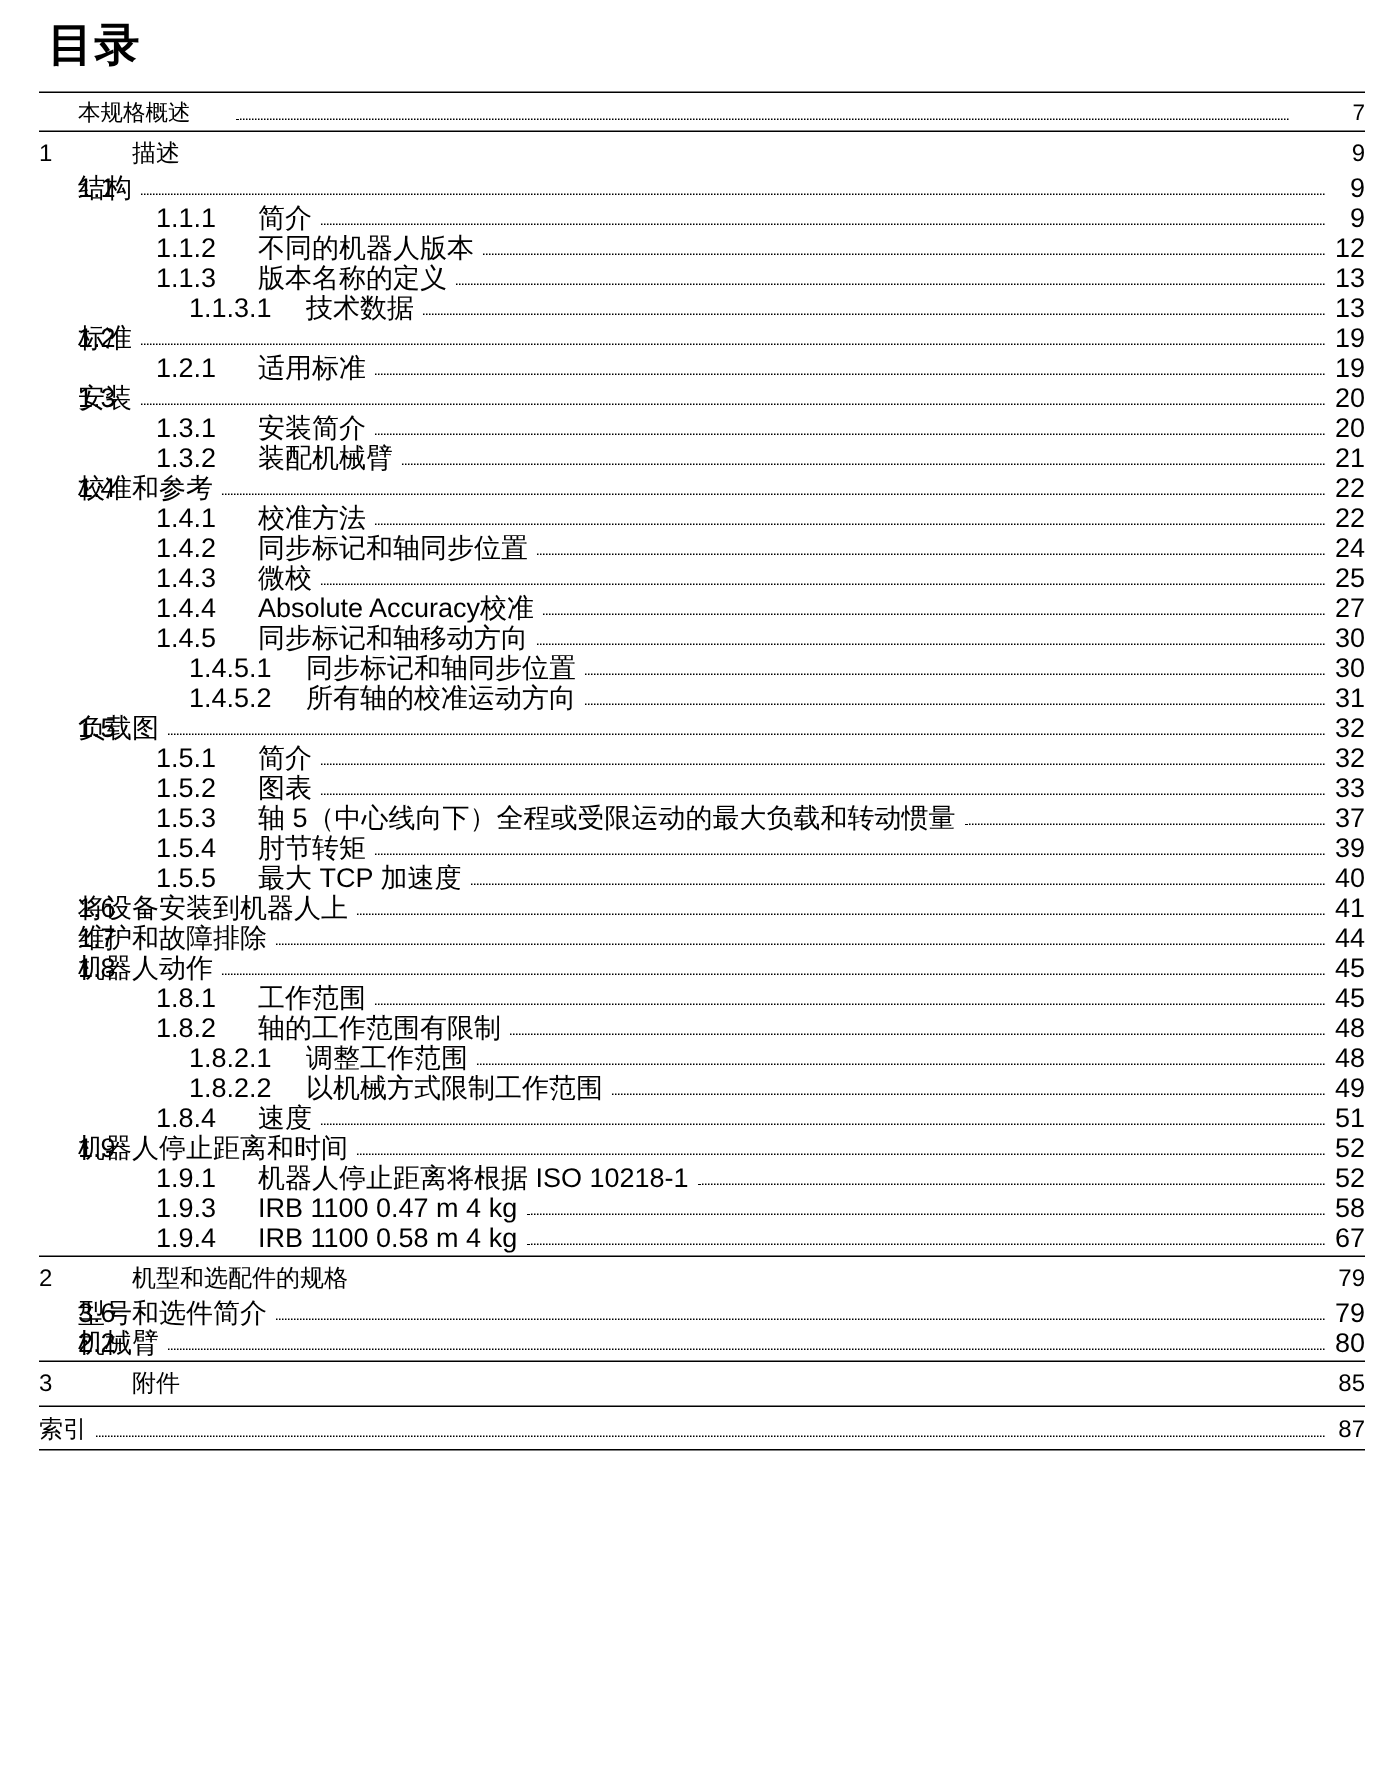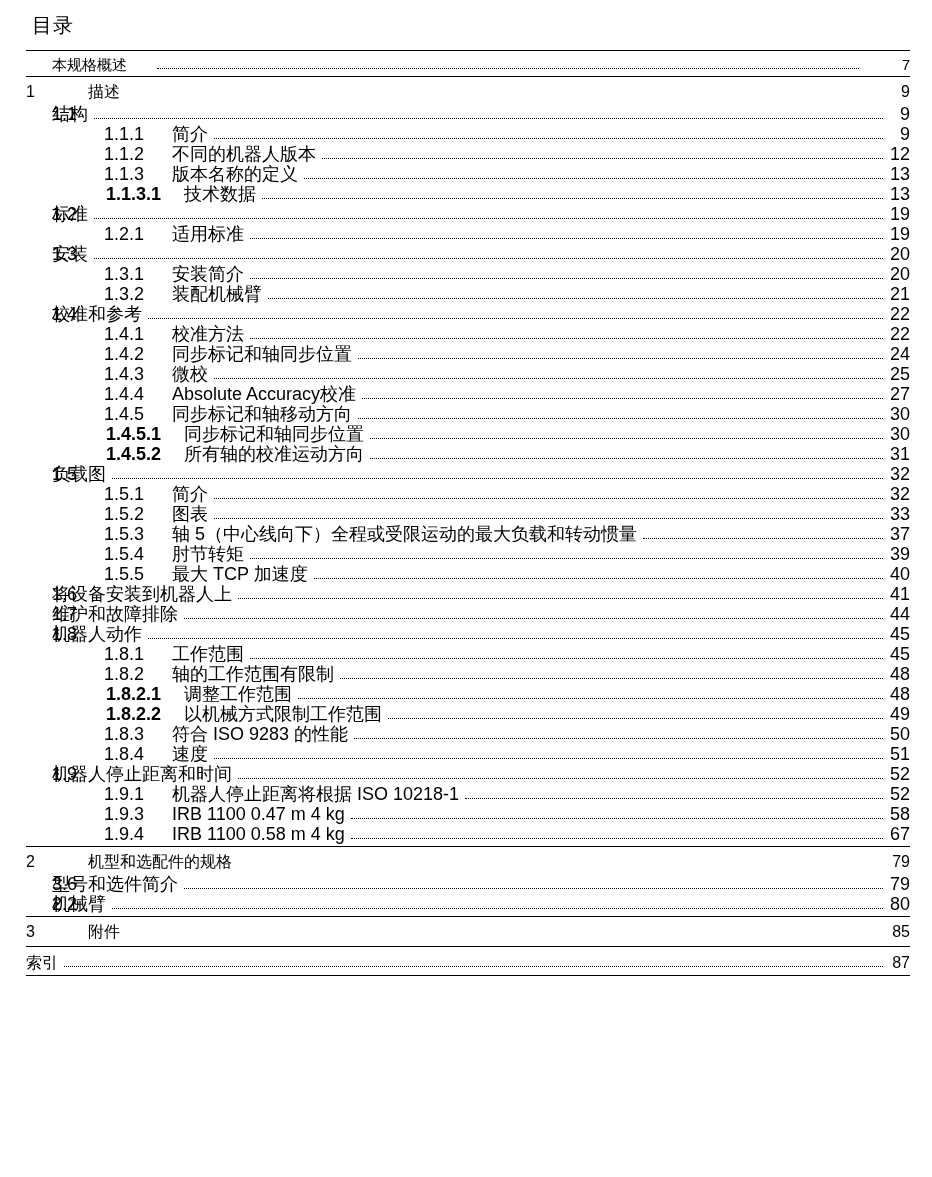--- a/index.html
+++ b/index.html
@@ -14,22 +14,22 @@
     color: #000000;
     position: relative;
     overflow: hidden;
   }
   .page {
     padding: 10px 22px 0 26px;
     box-sizing: border-box;
     width: 932px;
   }
   .toc-title {
-    font-size: 20px;
-    font-weight: normal;
+    font-size: 30px;
+    font-weight: bold;
     letter-spacing: 1px;
     margin: 4px 0 14px 6px;
     line-height: 1.1;
   }
   .toc {
     width: 100%;
   }
   .row {
     display: flex;
     align-items: flex-end;
@@ -73,21 +73,21 @@
   .lvl1 .dots { border-bottom: none; }
 
   .lvl2 .num { width: 0; margin-left: 26px; }
   .lvl2 .numtext { display: inline-block; width: 52px; }
   .lvl2 .label { margin-left: 0; }
 
   .lvl3 .numtext { display: inline-block; width: 68px; }
   .lvl3 .num { margin-left: 78px; }
 
   .lvl4 .numtext { display: inline-block; width: 78px; }
-  .lvl4 .num { margin-left: 80px; font-weight: bold; }
+  .lvl4 .num { margin-left: 100px; }
 
   .sep {
     border-top: 1.5px solid #000;
     margin: 2px 0 3px 0;
   }
   .sep.thin { border-top: 1px solid #000; }
 
   .index-row {
     font-size: 16px;
     padding-top: 4px;
@@ -299,26 +299,20 @@
           <span class="dots"></span>
           <span class="page-no">48</span>
         </div>
         <div class="row lvl4">
           <span class="num"><span class="numtext">1.8.2.2</span></span>
           <span class="label">以机械方式限制工作范围</span>
           <span class="dots"></span>
           <span class="page-no">49</span>
         </div>
         <div class="row lvl3">
-          <span class="num"><span class="numtext">1.8.3</span></span>
-          <span class="label">符合 ISO 9283 的性能</span>
-          <span class="dots"></span>
-          <span class="page-no">50</span>
-        </div>
-        <div class="row lvl3">
           <span class="num"><span class="numtext">1.8.4</span></span>
           <span class="label">速度</span>
           <span class="dots"></span>
           <span class="page-no">51</span>
         </div>
         <div class="row lvl2">
           <span class="num"><span class="numtext">1.9</span></span>
           <span class="label">机器人停止距离和时间</span>
           <span class="dots"></span>
           <span class="page-no">52</span>

